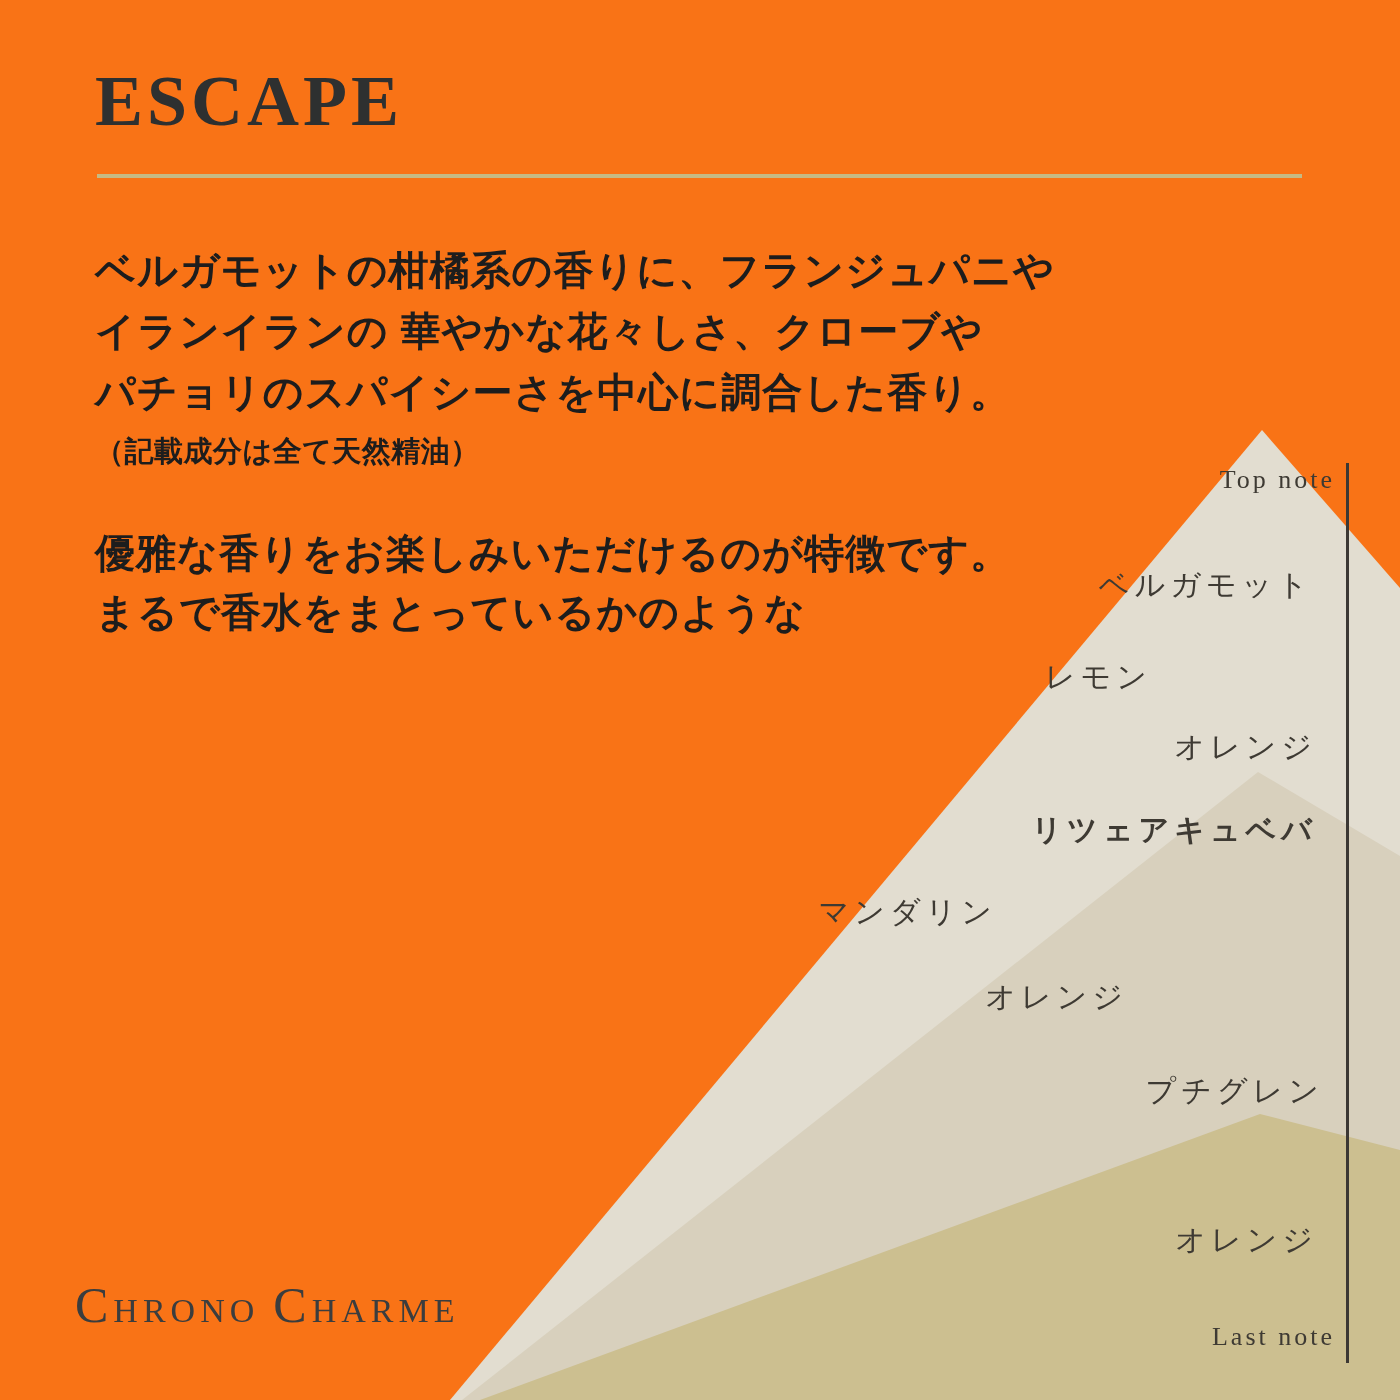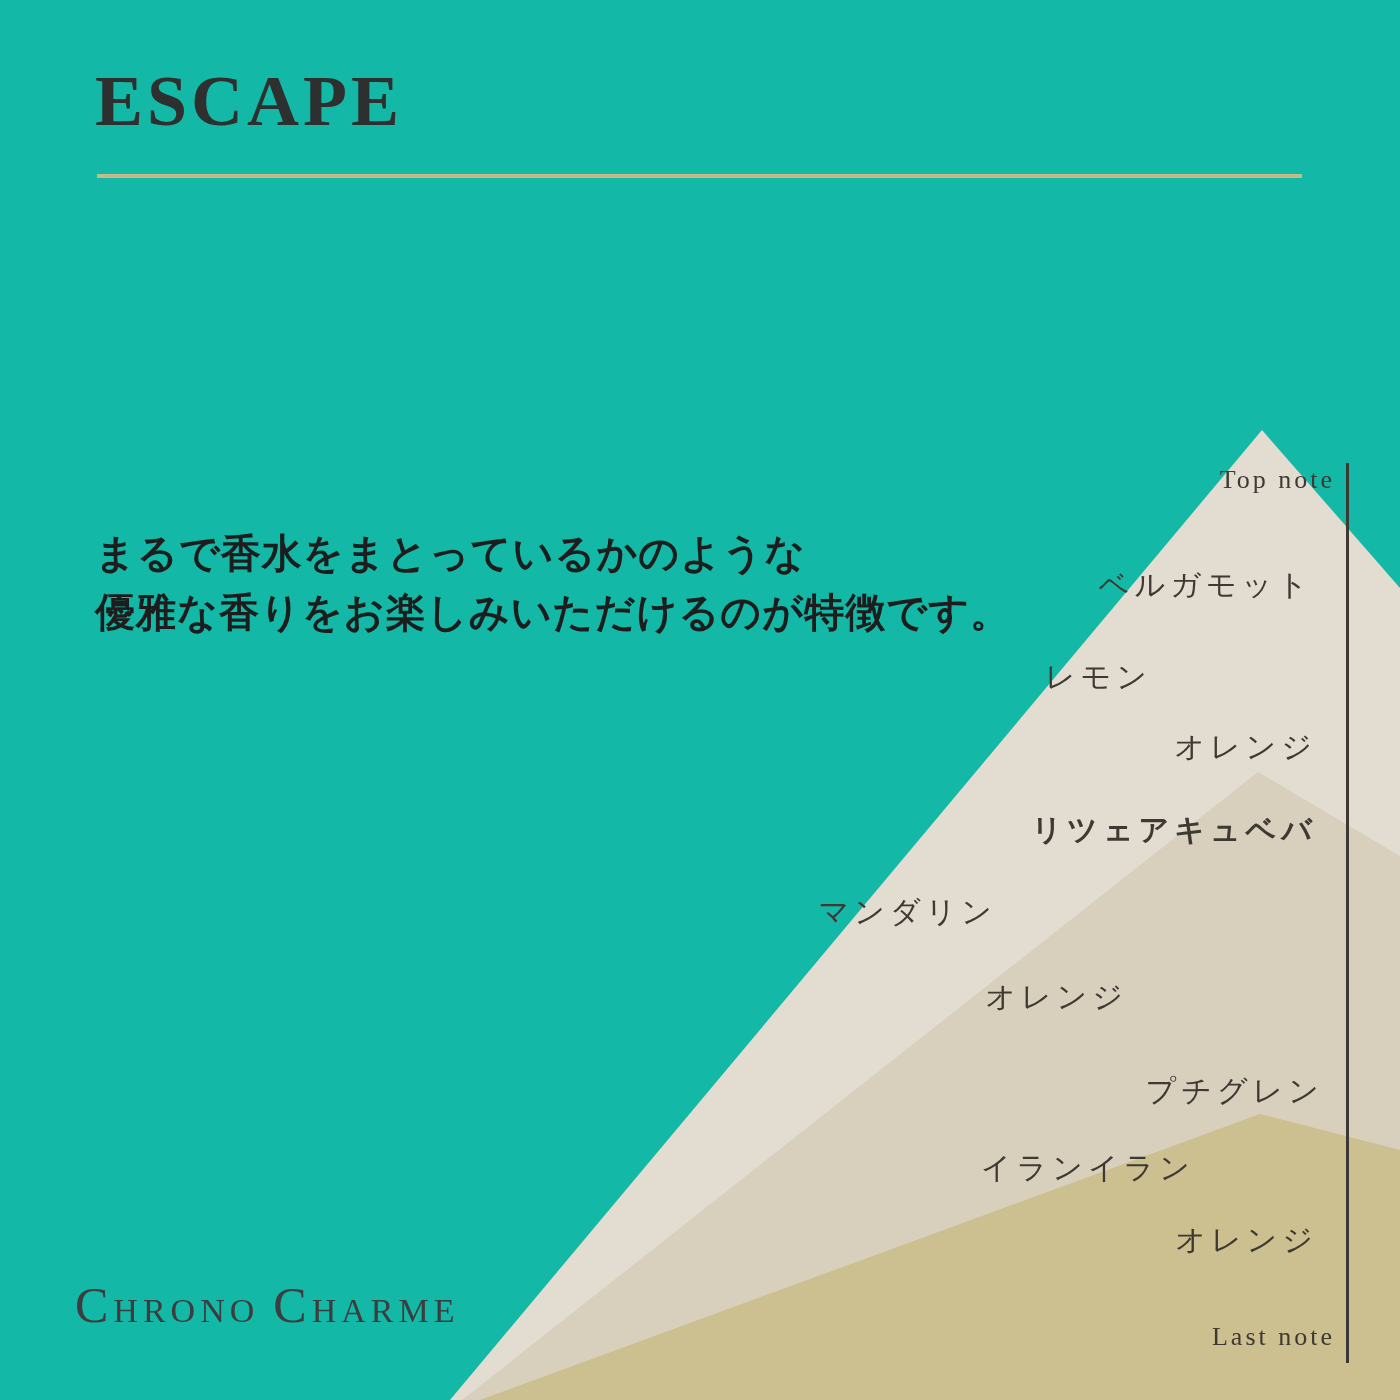--- a/index.html
+++ b/index.html
@@ -1,18 +1,18 @@
 <!DOCTYPE html>
 <html style="--layer-top: #e2ddd0; --layer-middle: #d8d0bd; --layer-last: #ccbf90; --divider: #c6ba84; --ink: #1d1d1d; --title-ink: #2e3030; --label-ink: #3e3a33; --axis-ink: #3c3834;"><head>
 <meta charset="utf-8">
 <style>
   html,body{margin:0;padding:0;background:#fff;}
   .canvas{
     position:relative;width:1400px;height:1400px;overflow:hidden;
-    background:#14b8a6;
+    background:#f97316;
     font-family:"Liberation Sans","DejaVu Sans",sans-serif;
   }
   
   .title{
     position:absolute;left:95px;top:58px;margin:0;
     font-family:"Liberation Serif","DejaVu Serif",serif;
     font-size:72px;font-weight:700;letter-spacing:4px;line-height:1.2;
     color:var(--title-ink);
   }
   .divider{
@@ -81,42 +81,47 @@
 </style>
 </head>
 <body>
 
 <div class="canvas">
 
   <h1 class="title">ESCAPE</h1>
 
   <div class="divider"></div>
 
+  <div class="para para-1">
+    <div class="line">ベルガモットの柑橘系の香りに、フランジュパニや</div>
+    <div class="line">イランイランの 華やかな花々しさ、クローブや</div>
+    <div class="line">パチョリのスパイシーさを中心に調合した香り。</div>
+    <div class="note-line">（記載成分は全て天然精油）</div>
+  </div>
 
   <div class="para para-2">
+    <div class="line">優雅な香りをお楽しみいただけるのが特徴です。</div>
     <div class="line">まるで香水をまとっているかのような</div>
-    <div class="line">優雅な香りをお楽しみいただけるのが特徴です。</div>
   </div>
 
   <div class="pyramid">
     <div class="tri tri-top"></div>
     <div class="tri tri-middle"></div>
     <div class="tri tri-last"></div>
 
     <div class="axis-line"></div>
 
     <div class="stage stage-top">Top note</div>
     <div class="stage stage-last">Last note</div>
 
     <div class="note note-0">ベルガモット</div>
     <div class="note note-1">レモン</div>
     <div class="note note-2">オレンジ</div>
     <div class="note note-3">リツェアキュベバ</div>
     <div class="note note-4">マンダリン</div>
     <div class="note note-5">オレンジ</div>
     <div class="note note-6">プチグレン</div>
-    <div class="note note-7">イランイラン</div>
     <div class="note note-8">オレンジ</div>
   </div>
 
   <div class="brand"><span class="cap">C</span><span class="rest">HRONO</span><span class="word-gap"></span><span class="cap">C</span><span class="rest">HARME</span></div>
 
 </div>
 
 </body></html>

